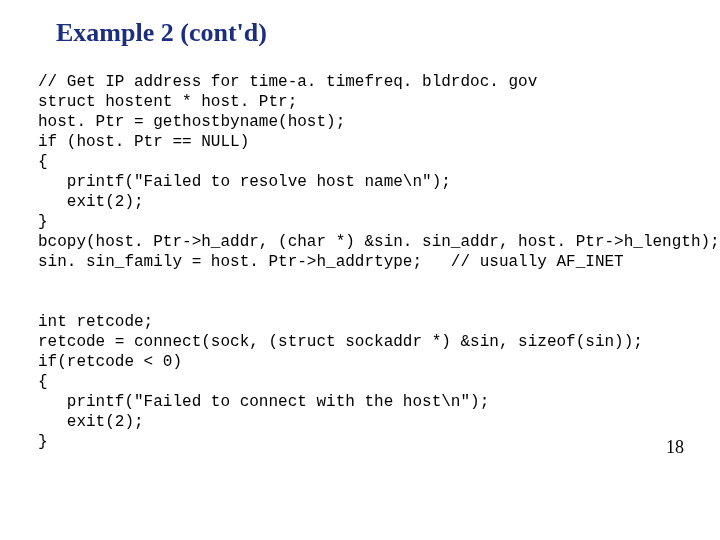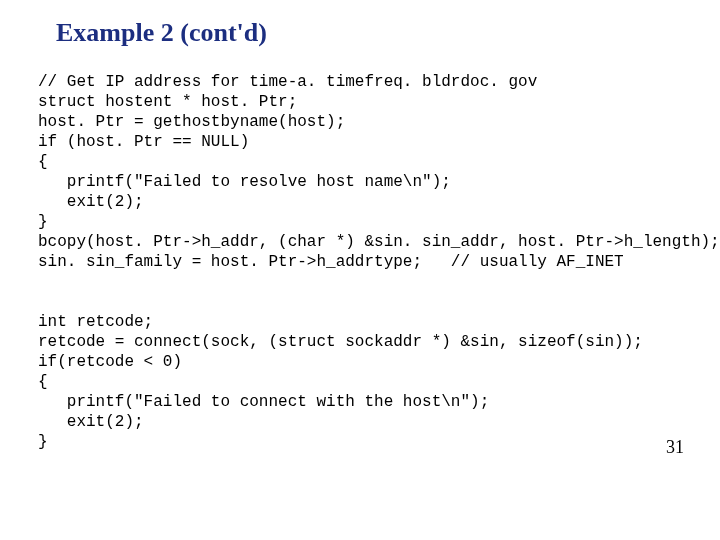--- a/index.html
+++ b/index.html
@@ -62,14 +62,14 @@
 sin. sin_family = host. Ptr-&gt;h_addrtype;   // usually AF_INET
 
 
 int retcode;
 retcode = connect(sock, (struct sockaddr *) &amp;sin, sizeof(sin));
 if(retcode &lt; 0)
 {
    printf("Failed to connect with the host\n");
    exit(2);
 }</div>
-  <div class="page-num">31</div>
+  <div class="page-num">18</div>
 </div>
 
 </body></html>

